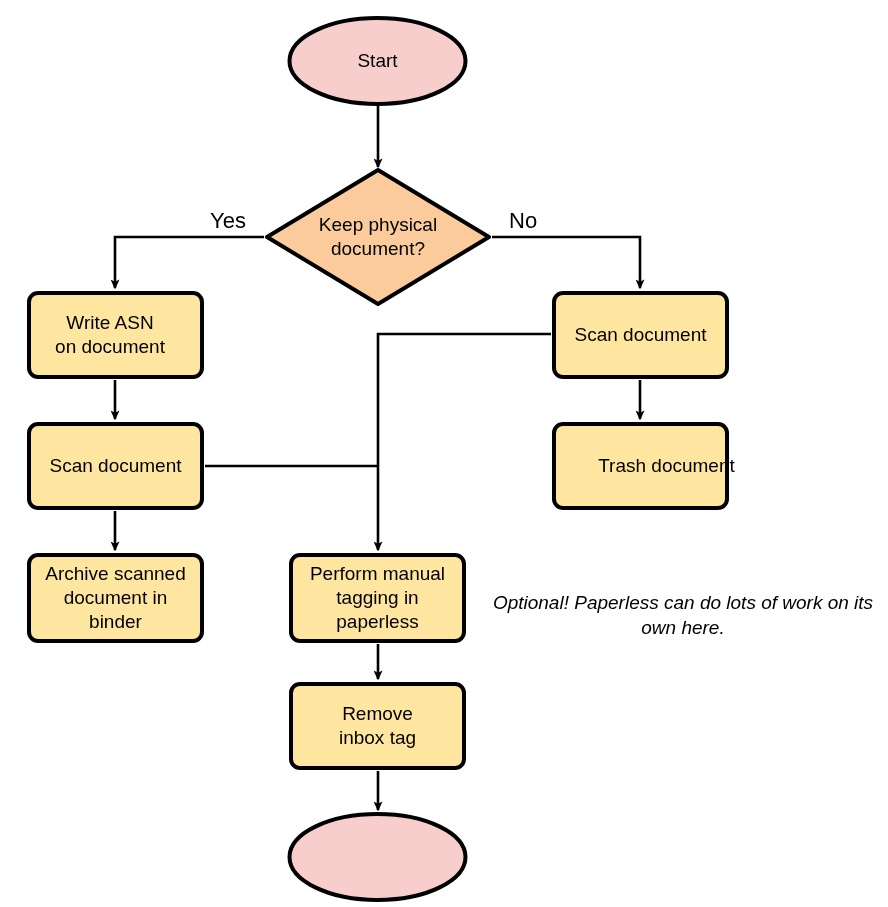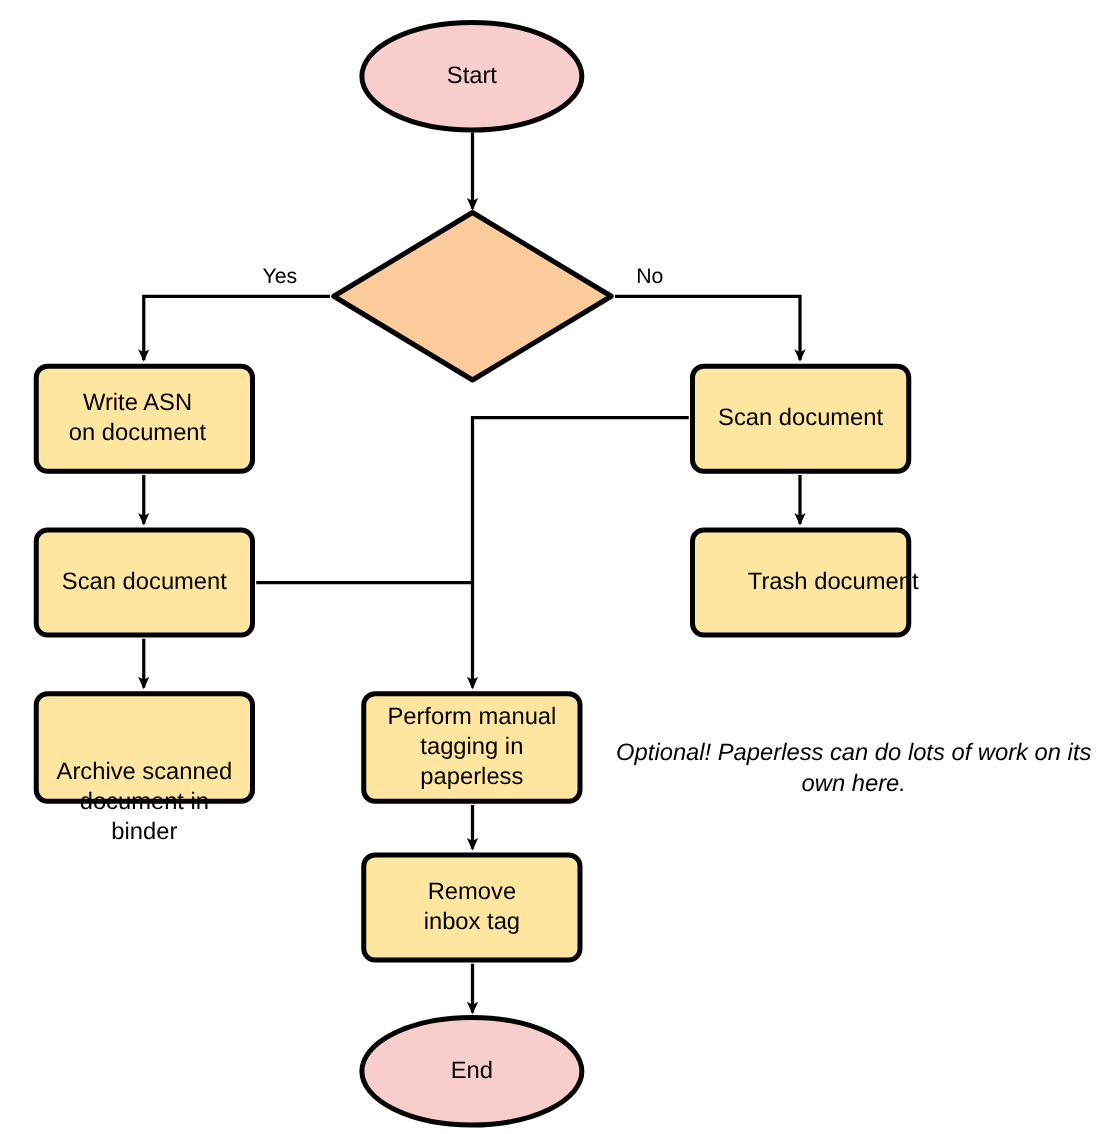--- a/index.html
+++ b/index.html
@@ -37,21 +37,21 @@
     font-family: "Liberation Sans", sans-serif;
     font-size: 19px;
     line-height: 24px;
     white-space: pre-line;
     pointer-events: none;
   }
   .edge-label {
     position: absolute;
     color: #000000;
     font-family: "Liberation Sans", sans-serif;
-    font-size: 17px;
+    font-size: 22px;
     line-height: 22px;
     white-space: nowrap;
   }
   .note-text {
     position: absolute;
     color: #000000;
     font-family: "Liberation Sans", sans-serif;
     font-style: italic;
     font-size: 19px;
     line-height: 25px;
@@ -113,42 +113,43 @@
       <rect x="291" y="555" width="173" height="86" rx="9" ry="9" fill="#ffe6a0"></rect>
 
       <rect x="291" y="684" width="173" height="84" rx="9" ry="9" fill="#ffe6a0"></rect>
 
       <ellipse cx="377.5" cy="857" rx="88" ry="43" fill="#f8cecc"></ellipse>
     </g>
   </svg>
 
   <div class="node-label" style="left:288px; top:17px; width:179px; height:88px;">Start</div>
 
+  <div class="node-label" style="left:272px; top:169px; width:212px; height:136px;">Keep physical
+document?</div>
 
   <div class="node-label" style="left:27px; top:291px; width:166px; height:88px;">Write ASN
 on document</div>
 
   <div class="node-label" style="left:27px; top:422px; width:177px; height:88px;">Scan document</div>
 
-  <div class="node-label" style="left:27px; top:553px; width:177px; height:90px;margin-top:44px;">Archive scanned
+  <div class="node-label" style="left:27px; top:553px; width:177px; height:90px;">Archive scanned
 document in
 binder</div>
 
   <div class="node-label" style="left:552px; top:291px; width:177px; height:88px;">Scan document</div>
 
   <div class="node-label" style="left:552px; top:422px; width:177px; height:88px;padding-left:26px;">Trash document</div>
 
   <div class="node-label" style="left:289px; top:553px; width:177px; height:90px;">Perform manual
 tagging in
 paperless</div>
 
   <div class="node-label" style="left:289px; top:682px; width:177px; height:88px;">Remove
 inbox tag</div>
 
-  <div class="node-label" style="left:288px; top:813px; width:179px; height:88px;">End</div>
 
   <div class="edge-label" style="left:210px; top:210px;">Yes</div>
 
   <div class="edge-label" style="left:509px; top:210px;">No</div>
 
   <div class="note-text" style="left:483px; top:590px;">Optional! Paperless can do lots of work on its own here.</div>
 
 </div>
 
 </body></html>

